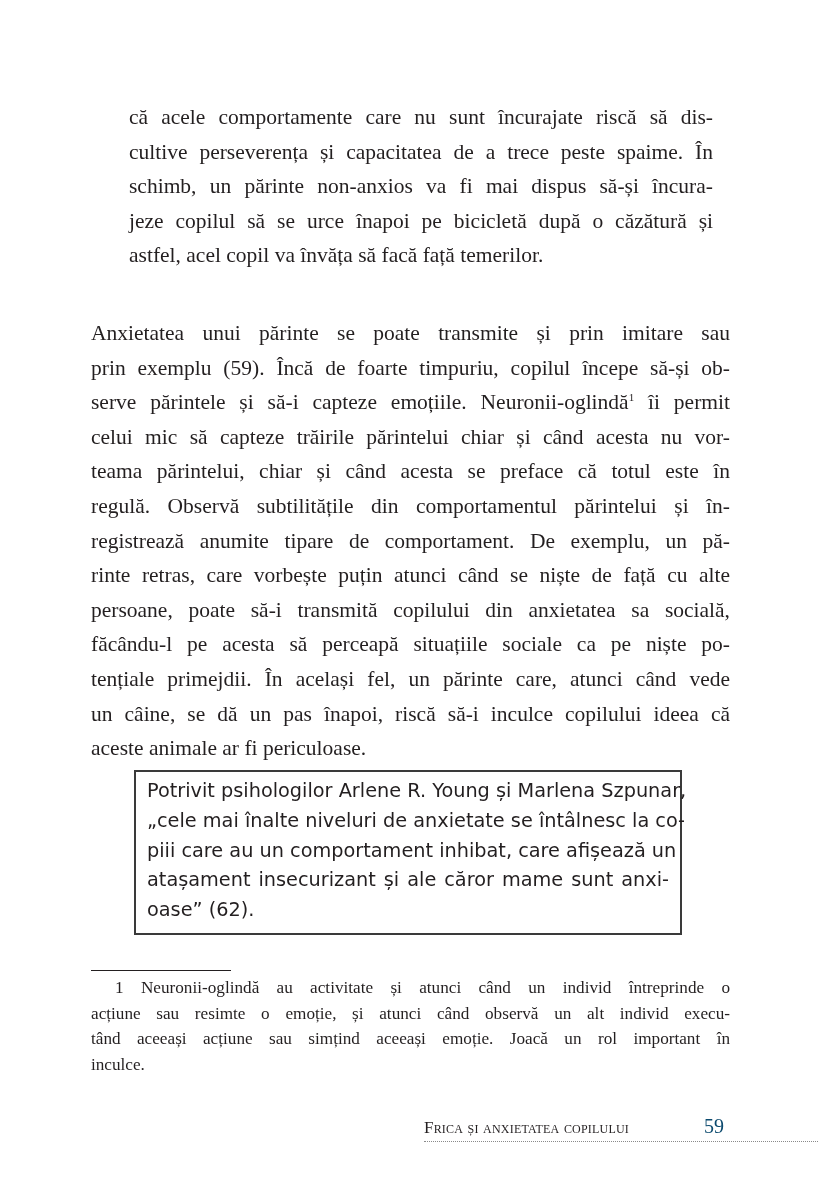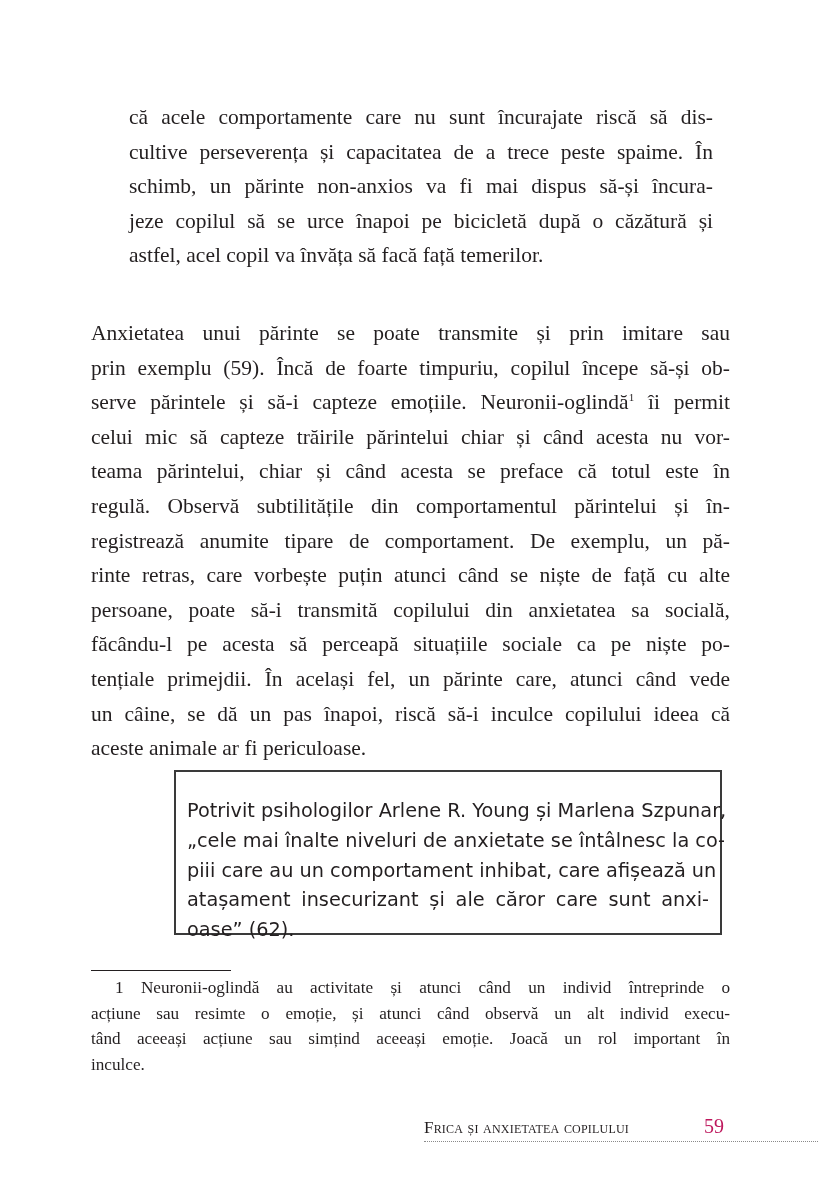--- a/index.html
+++ b/index.html
@@ -49,22 +49,21 @@
       text-align-last: left;
     }
     .callout {
       position: absolute;
       left: 134px;
       top: 770px;
       width: 548px;
       height: 165px;
       border: 2px solid #3a3a3a;
       box-sizing: border-box;
-      padding: 24px 11px 0 11px;
-      margin-left: 40px;
+      padding: 4px 11px 0 11px;
     }
     .callout-text {
       font-size: 19.3px;
       line-height: 29.8px;
       color: #231f20;
     }
     .footnote-rule {
       position: absolute;
       left: 91px;
       top: 970px;
@@ -98,21 +97,21 @@
       font-size: 17px;
       font-variant: small-caps;
       letter-spacing: 0.2px;
       color: #231f20;
     }
     .page-number {
       position: absolute;
       left: 280px;
       top: 0px;
       font-size: 20px;
-      color: #be185d;
+      color: #0c4a6e;
     }
     .dotted-rule {
       position: absolute;
       left: 0;
       top: 26px;
       width: 394px;
       height: 0;
       border-top: 1.5px dotted #8a8a8a;
     }
     sup.fn-ref {
@@ -146,21 +145,21 @@
   <span class="line">tențiale primejdii. În același fel, un părinte care, atunci când vede</span>
   <span class="line">un câine, se dă un pas înapoi, riscă să-i inculce copilului ideea că</span>
   <span class="line last">aceste animale ar fi periculoase.</span>
 </div>
 
 <div class="callout sans">
   <div class="callout-text">
     <span class="line">Potrivit psihologilor Arlene R. Young și Marlena Szpunar,</span>
     <span class="line">„cele mai înalte niveluri de anxietate se întâlnesc la co-</span>
     <span class="line">piii care au un comportament inhibat, care afișează un</span>
-    <span class="line">atașament insecurizant și ale căror care sunt anxi-</span>
+    <span class="line">atașament insecurizant și ale căror mame sunt anxi-</span>
     <span class="line last">oase” (62).</span>
   </div>
 </div>
 
 <div class="footnote-rule"></div>
 
 <div class="footnote serif">
   <span class="line"><span class="fn-num">1</span> <span>Neuronii-oglindă au activitate și atunci când un individ întreprinde o</span></span>
   <span class="line">acțiune sau resimte o emoție, și atunci când observă un alt individ execu-</span>
   <span class="line">tând aceeași acțiune sau simțind aceeași emoție. Joacă un rol important în</span>

